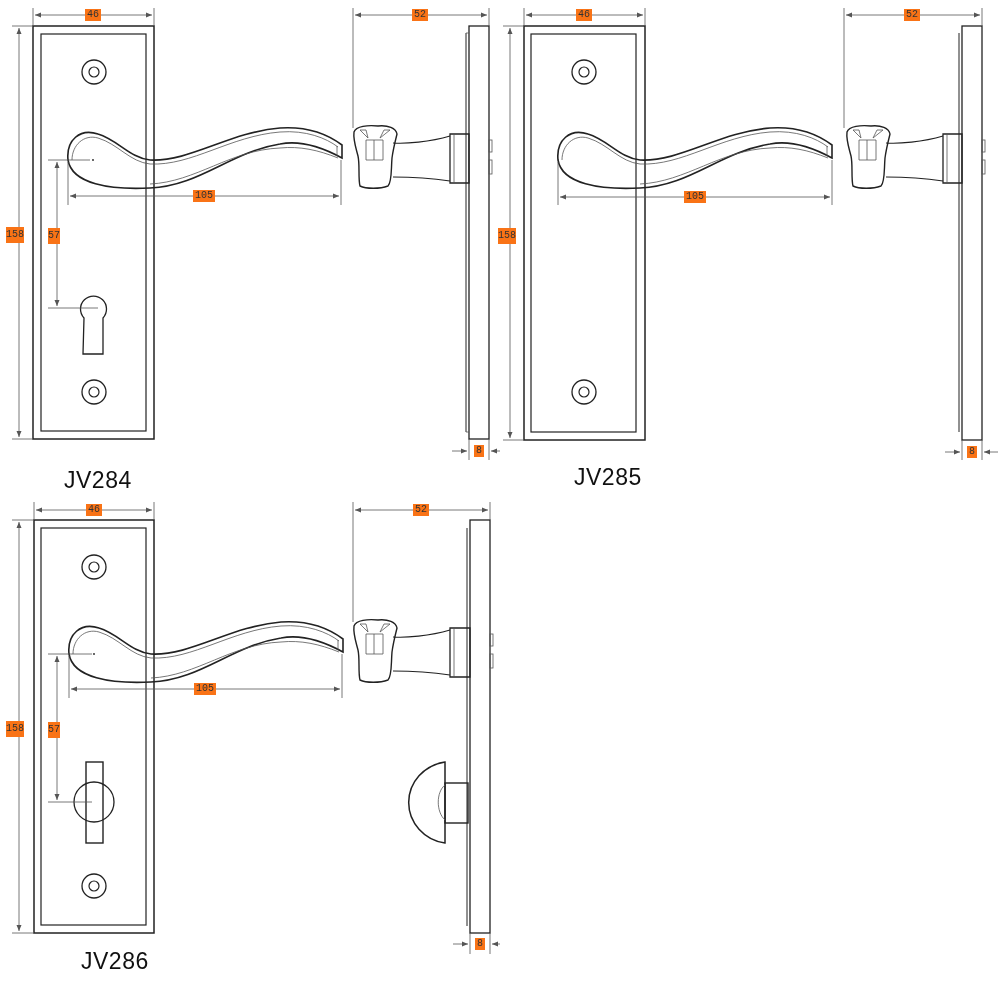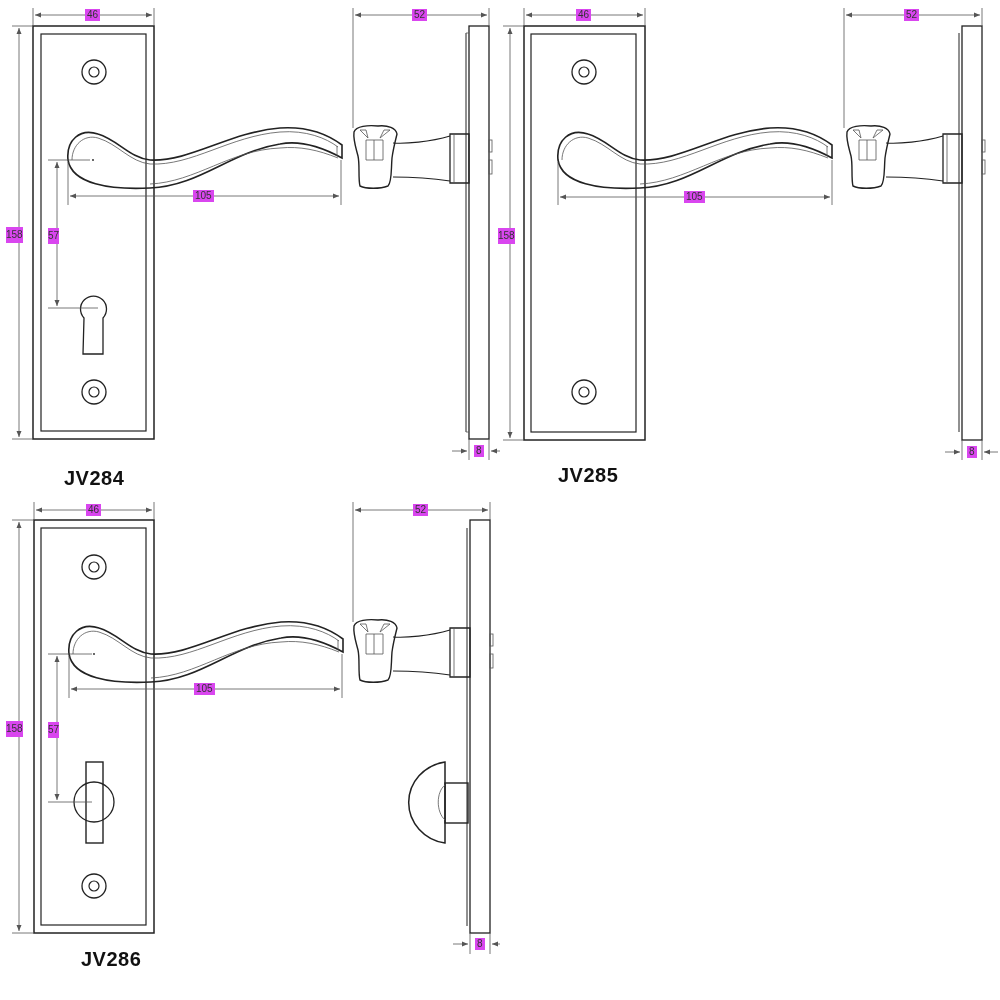--- a/index.html
+++ b/index.html
@@ -1,23 +1,23 @@
 <!DOCTYPE html>
 <html><head>
 <meta charset="utf-8">
 <style>
   html, body { margin: 0; padding: 0; background: #ffffff; }
   body { width: 1000px; height: 1000px; position: relative; overflow: hidden;
          font-family: "Liberation Sans", sans-serif; }
   .panel { position: absolute; width: 500px; height: 490px; }
   .panel svg { position: absolute; left: 0; top: 0; overflow: visible; }
-  .dim { position: absolute; font-family: Liberation Sans, sans-serif; font-size: 10px;
-         color: #333; background: #d946ef; padding: 0 2px; line-height: 12px; }
-  .model { position: absolute; font-family: "Liberation Sans", sans-serif; font-weight: bold;
-           font-size: 20px; color: #111; letter-spacing: 0.5px; }
+  .dim { position: absolute; font-family: Liberation Mono, monospace; font-size: 10px;
+         color: #333; background: #f97316; padding: 0 2px; line-height: 12px; }
+  .model { position: absolute; font-family: "Liberation Sans", sans-serif; font-weight: normal;
+           font-size: 23px; color: #111; letter-spacing: 0.5px; }
   .line { stroke: #222; fill: none; }
   .thin { stroke: #555; stroke-width: 0.8; fill: none; }
 </style>
 </head>
 <body>
 
 <div class="panel" style="left:0;top:0;">
   <svg width="500" height="490" viewBox="0 0 500 490">
 
     <g>
@@ -159,21 +159,21 @@
       <line x1="455" y1="452" x2="470" y2="452"></line>
         <line x1="494" y1="452" x2="508" y2="452"></line>
       <path d="M470,452 l-6,-2.5 v5 Z M494,452 l6,-2.5 v5 Z" stroke="none"></path>
     </g>
   </svg>
   <span class="dim" style="left:86px;top:9px;">46</span>
   <span class="dim" style="left:8px;top:228px;padding:2px 0;">158</span>
   <span class="dim" style="left:194px;top:191px;">105</span>
   <span class="dim" style="left:414px;top:9px;">52</span>
   <span class="dim" style="left:477px;top:446px;">8</span>
-  <span class="model" style="left:68px;top:464px;">JV285</span>
+  <span class="model" style="left:84px;top:464px;">JV285</span>
 </div>
 
 <div class="panel" style="left:0;top:490px;height:510px;">
   <svg width="500" height="510" viewBox="0 0 500 510">
     <g>
       <rect x="34" y="30" width="120" height="413" class="line" stroke-width="1.5"></rect>
       <rect x="41" y="38" width="105" height="397" class="line" stroke-width="1.2"></rect>
     </g>
     <g>
       <circle cx="94" cy="77" r="12" class="line" stroke-width="1.3"></circle>

